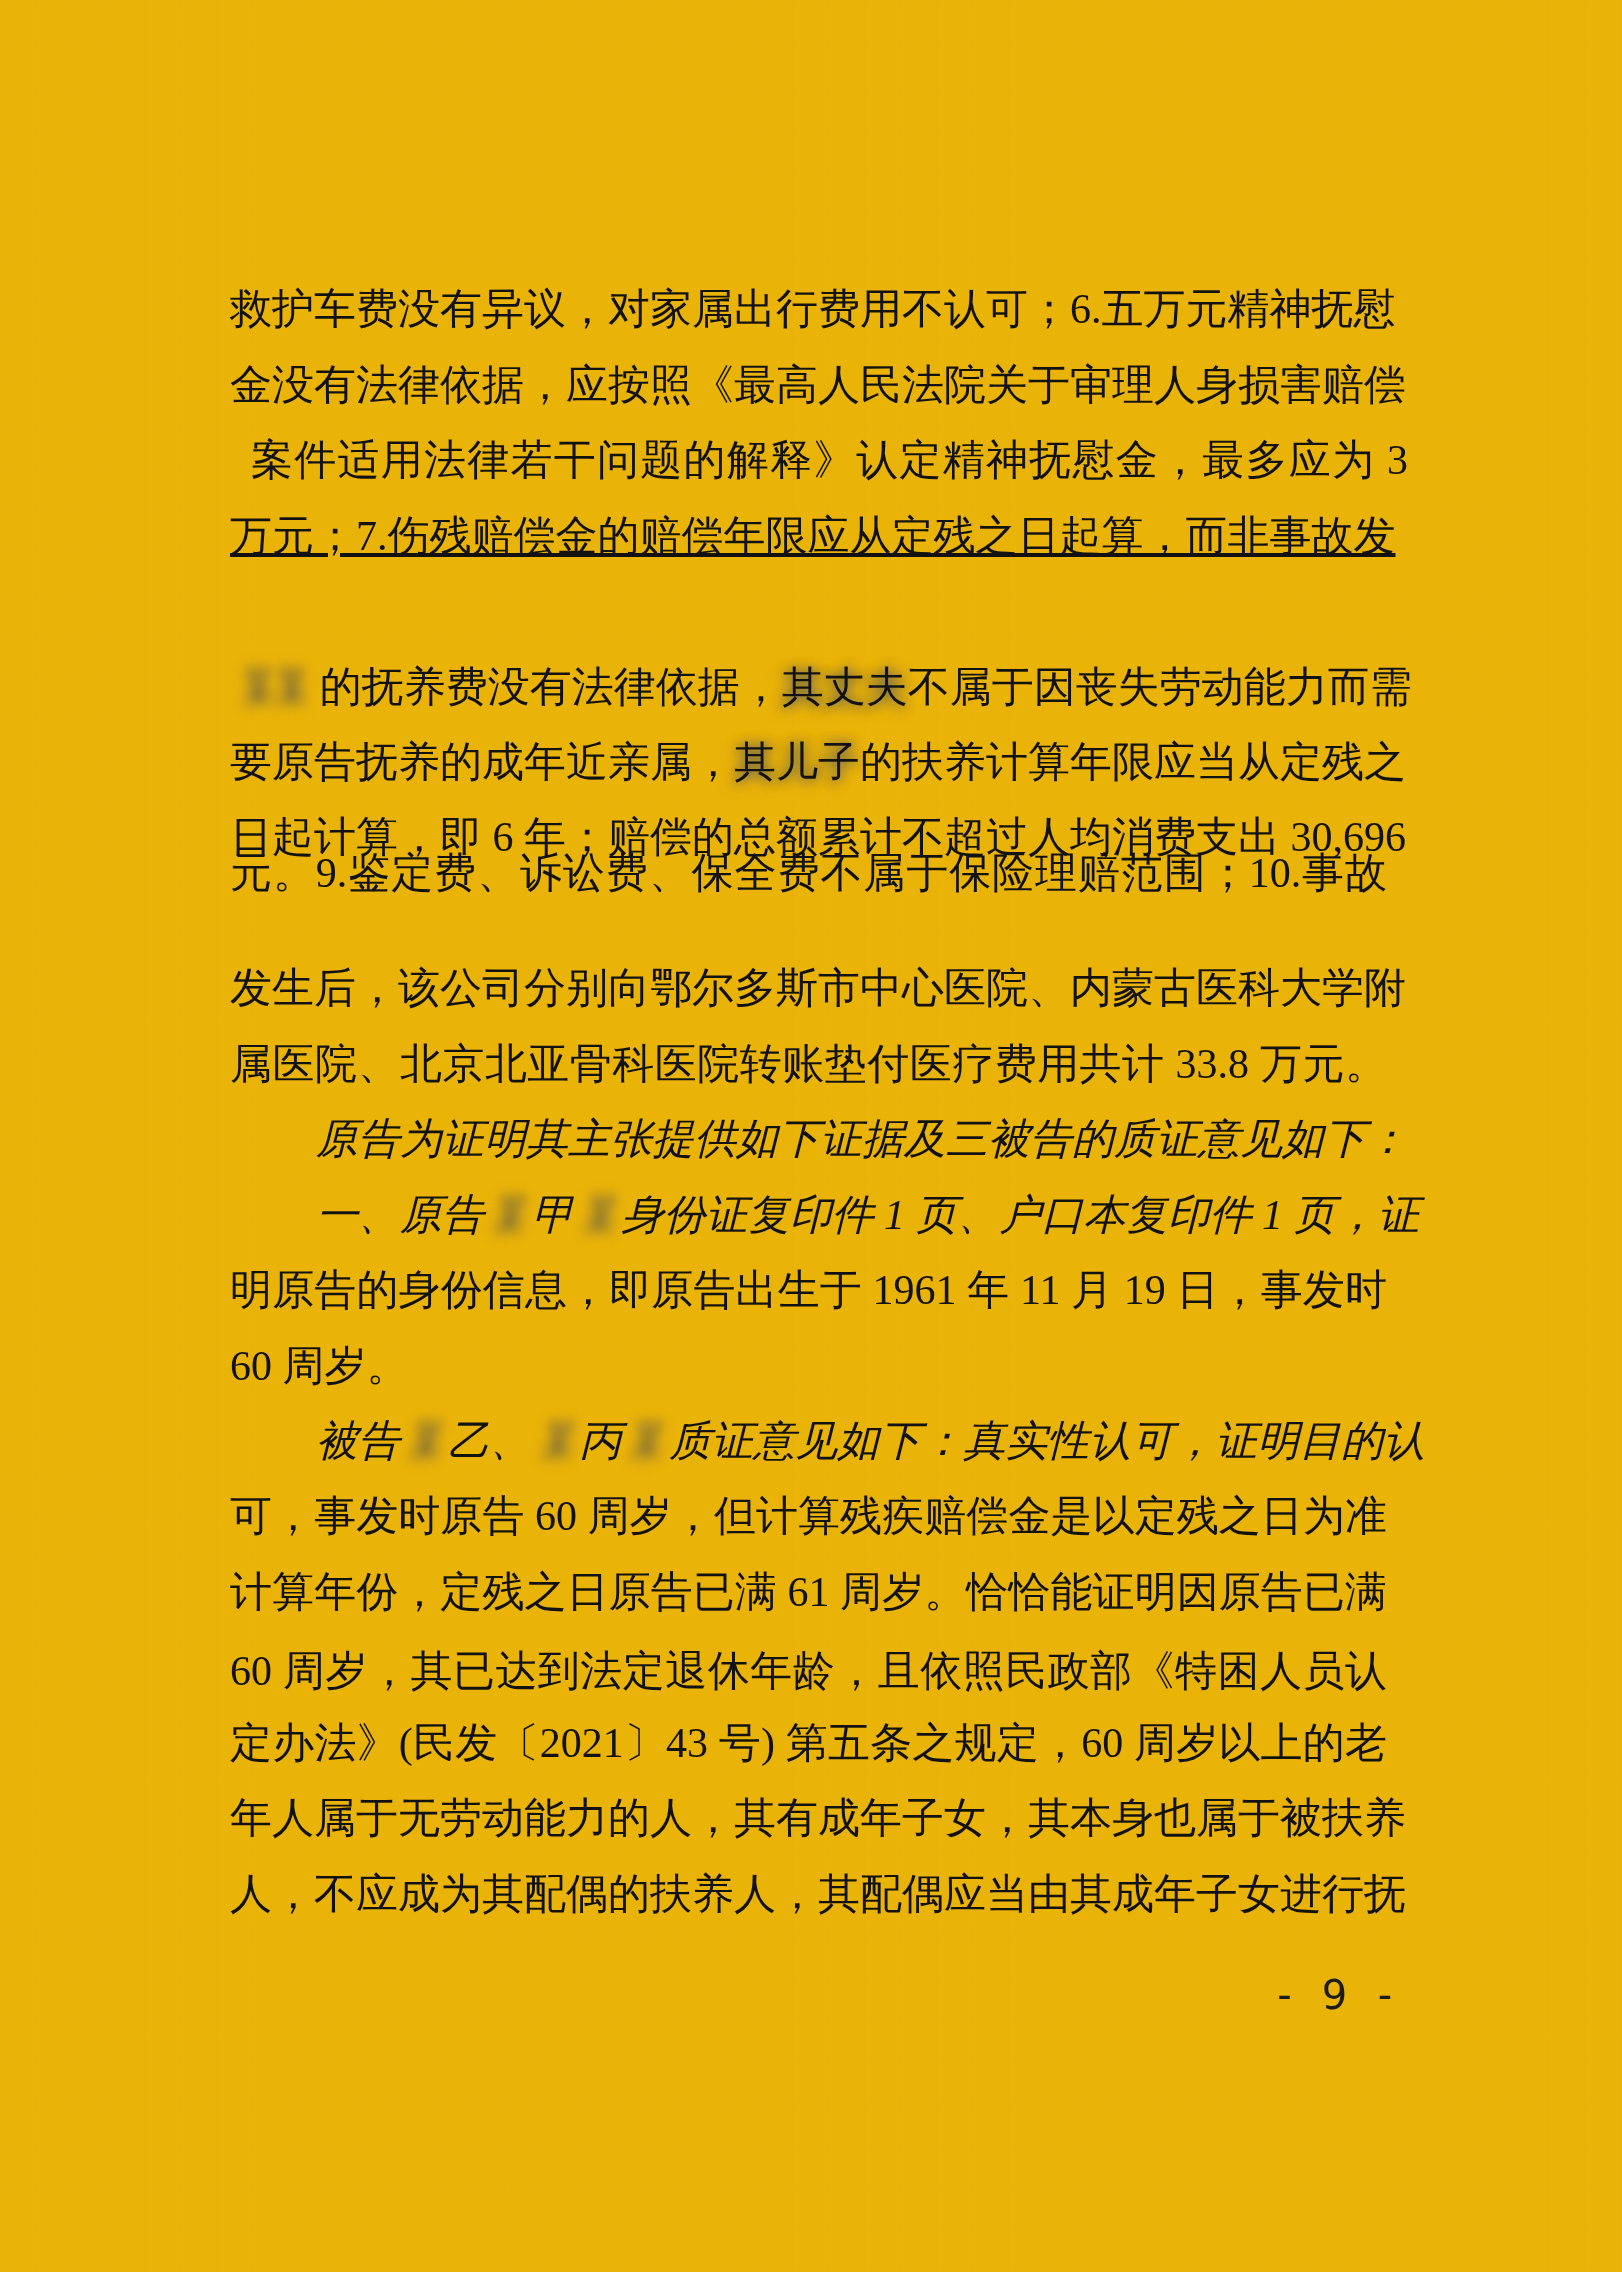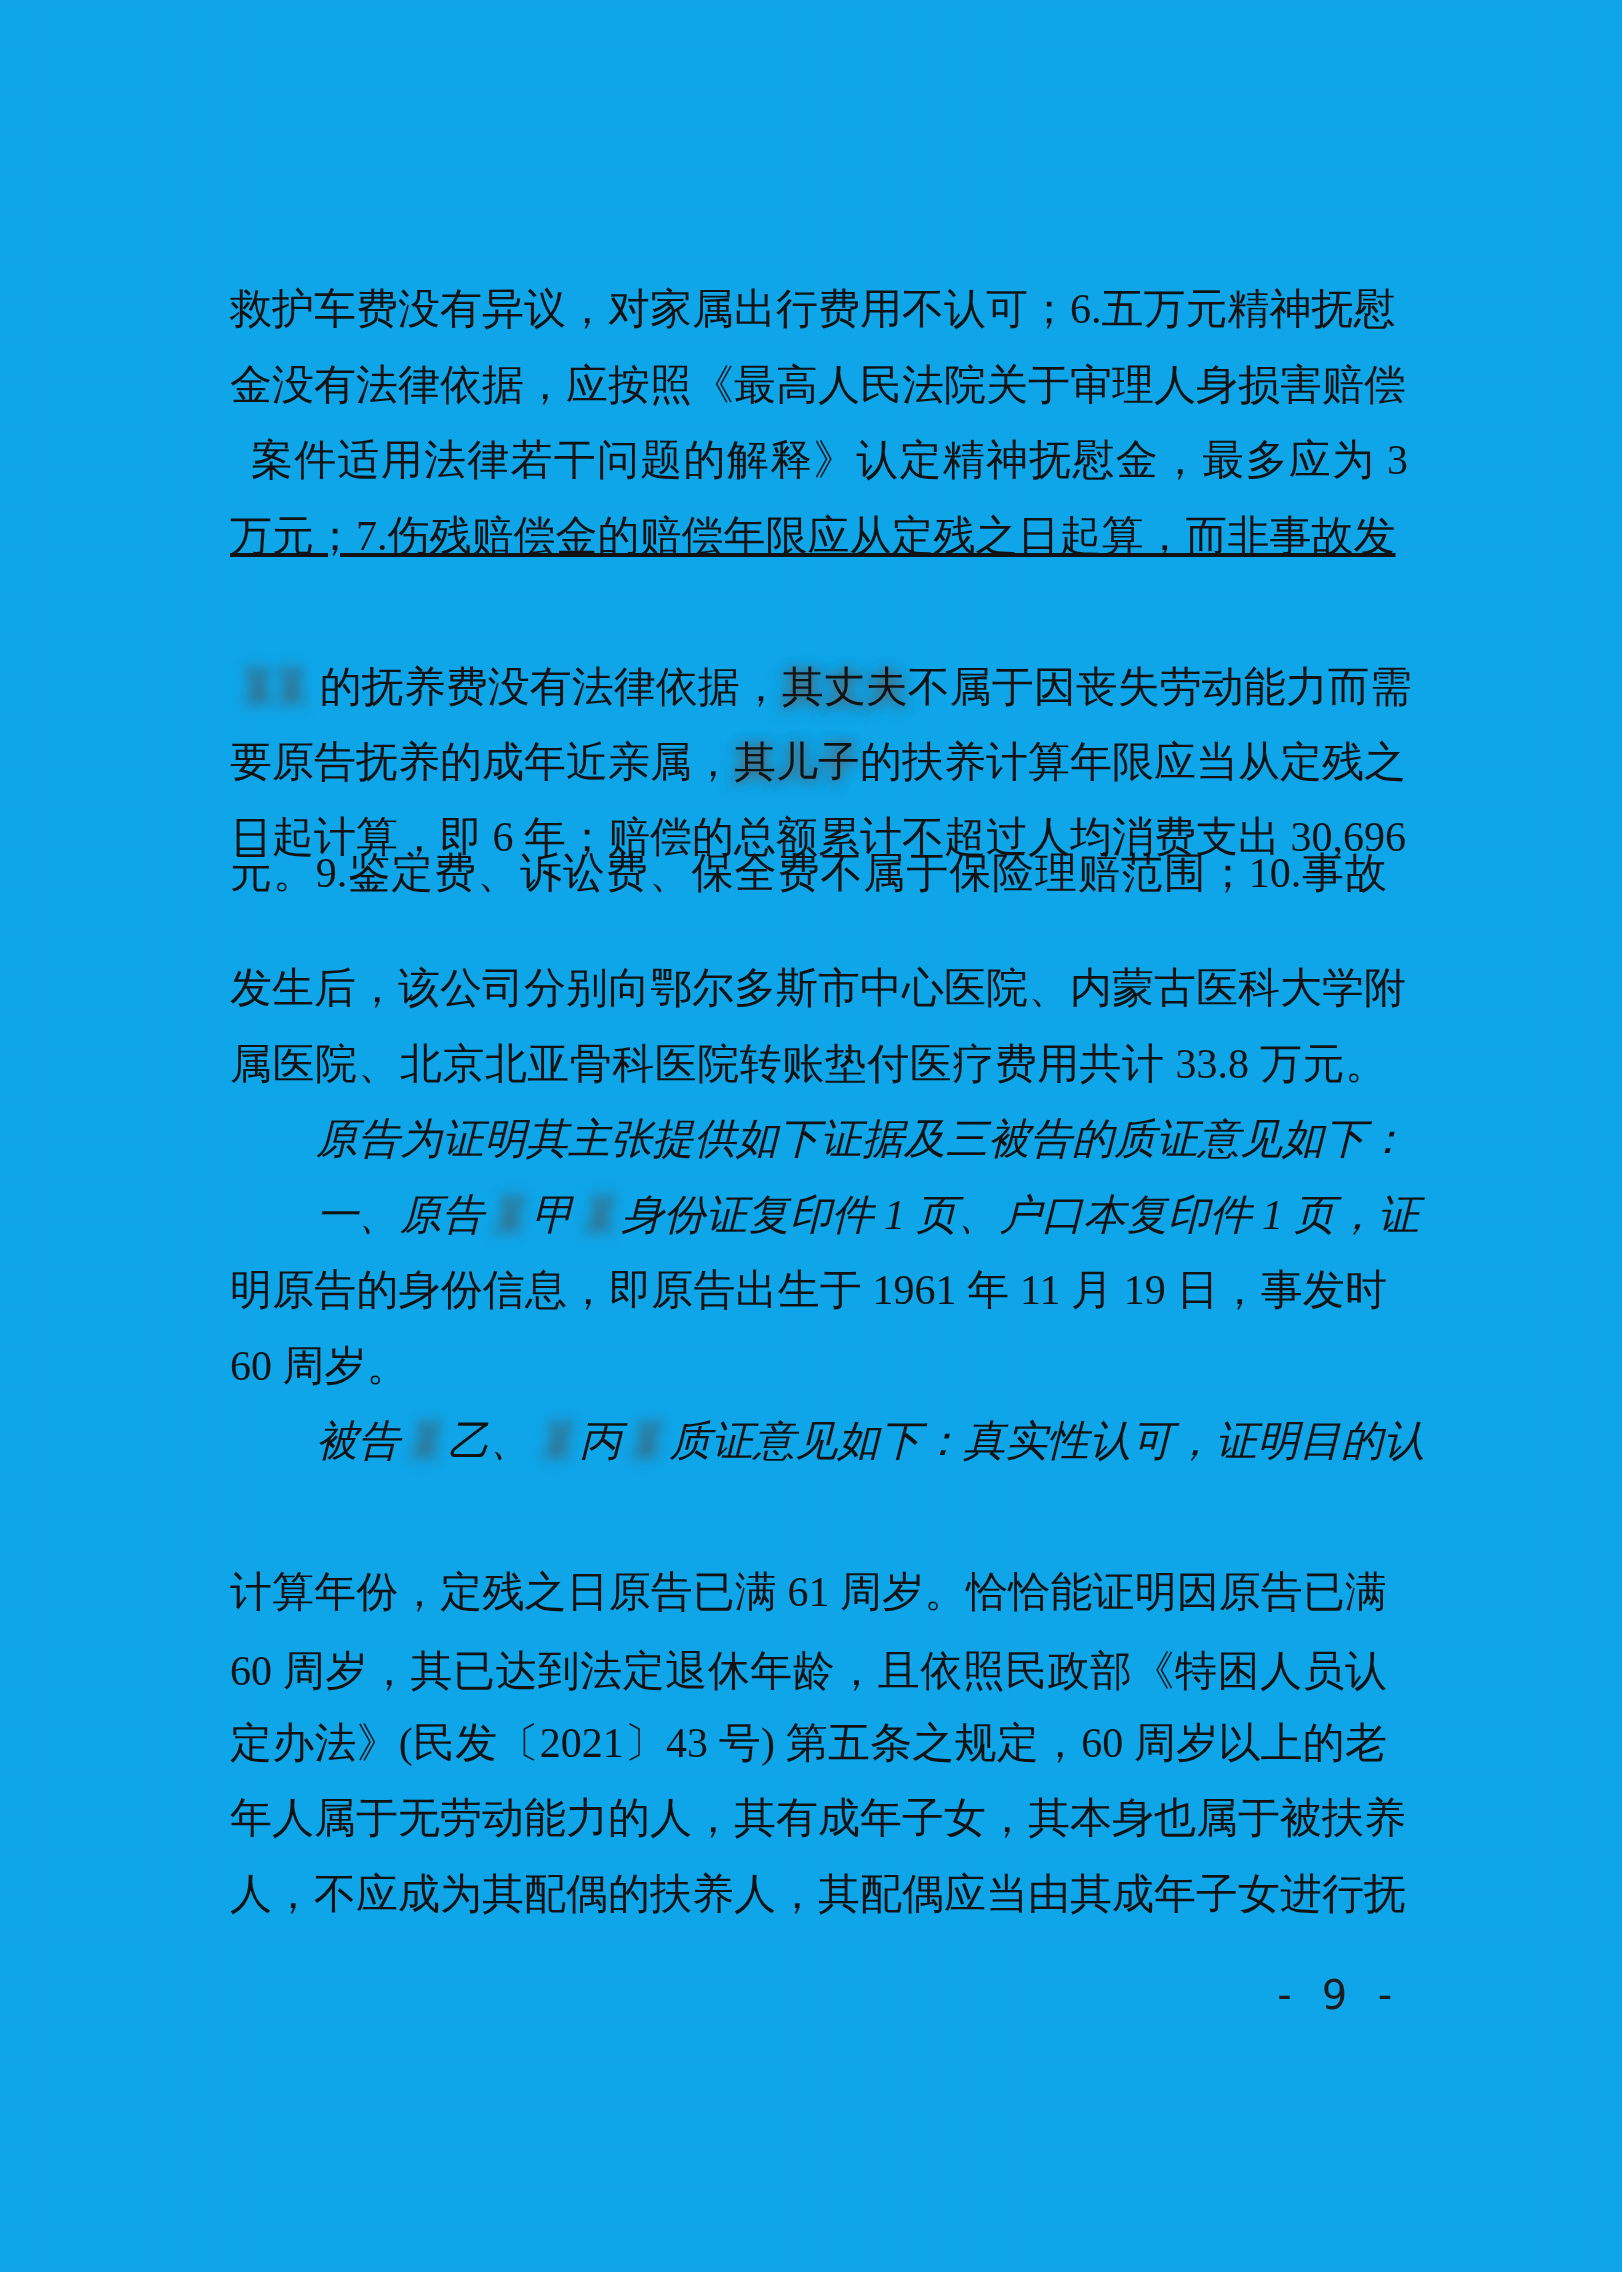--- a/index.html
+++ b/index.html
@@ -4,21 +4,21 @@
 <style>
   html, body {
     margin: 0;
     padding: 0;
     background: #ffffff;
   }
   .page {
     position: relative;
     width: 1623px;
     height: 2273px;
-    background: #0ea5e9;
+    background: #eab308;
     overflow: hidden;
     font-family: "Liberation Serif", "DejaVu Serif", serif;
     color: #121212;
   }
   
   .page::before {
     content: "";
     position: absolute;
     inset: 0;
     background:
@@ -93,20 +93,21 @@
       <div class="line justify" style="top: 725px;"><span class="seg">要原告抚养的成年近亲属，</span><span class="seg smudged">其儿子</span><span class="seg">的扶养计算年限应当从定残之</span></div>
       <div class="line justify" style="top: 800px;"><span class="seg">日起计算，即 6 年；赔偿的总额累计不超过人均消费支出 30,696</span></div>
       <div class="line justify" style="top: 836px;"><span class="seg">元。9.鉴定费、诉讼费、保全费不属于保险理赔范围；10.事故</span></div>
       <div class="line justify" style="top: 951px;"><span class="seg">发生后，该公司分别向鄂尔多斯市中心医院、内蒙古医科大学附</span></div>
       <div class="line justify" style="top: 1027px;"><span class="seg">属医院、北京北亚骨科医院转账垫付医疗费用共计 33.8 万元。</span></div>
       <div class="line justify indent" style="top: 1102px;"><span class="seg">原告为证明其主张提供如下证据及三被告的质证意见如下：</span></div>
       <div class="line justify indent" style="top: 1178px;"><span class="seg">一、原告</span><span class="seg redacted">某</span><span class="seg">甲</span><span class="seg redacted">某</span><span class="seg">身份证复印件 1 页、户口本复印件 1 页，证</span></div>
       <div class="line justify" style="top: 1253px;"><span class="seg">明原告的身份信息，即原告出生于 1961 年 11 月 19 日，事发时</span></div>
       <div class="line" style="top: 1329px;"><span class="seg">60 周岁。</span></div>
       <div class="line justify indent" style="top: 1404px;"><span class="seg">被告</span><span class="seg redacted">某</span><span class="seg">乙、</span><span class="seg redacted">某</span><span class="seg">丙</span><span class="seg redacted">某</span><span class="seg">质证意见如下：真实性认可，证明目的认</span></div>
+      <div class="line justify" style="top: 1479px;"><span class="seg">可，事发时原告 60 周岁，但计算残疾赔偿金是以定残之日为准</span></div>
       <div class="line justify" style="top: 1555px;"><span class="seg">计算年份，定残之日原告已满 61 周岁。恰恰能证明因原告已满</span></div>
       <div class="line justify" style="top: 1634px;"><span class="seg">60 周岁，其已达到法定退休年龄，且依照民政部《特困人员认</span></div>
       <div class="line justify" style="top: 1706px;"><span class="seg">定办法》(民发〔2021〕43 号) 第五条之规定，60 周岁以上的老</span></div>
       <div class="line justify" style="top: 1781px;"><span class="seg">年人属于无劳动能力的人，其有成年子女，其本身也属于被扶养</span></div>
       <div class="line justify" style="top: 1857px;"><span class="seg">人，不应成为其配偶的扶养人，其配偶应当由其成年子女进行抚</span></div>
     </div>
   <div class="pageno">- 9 -</div>
 </div>
 
 

